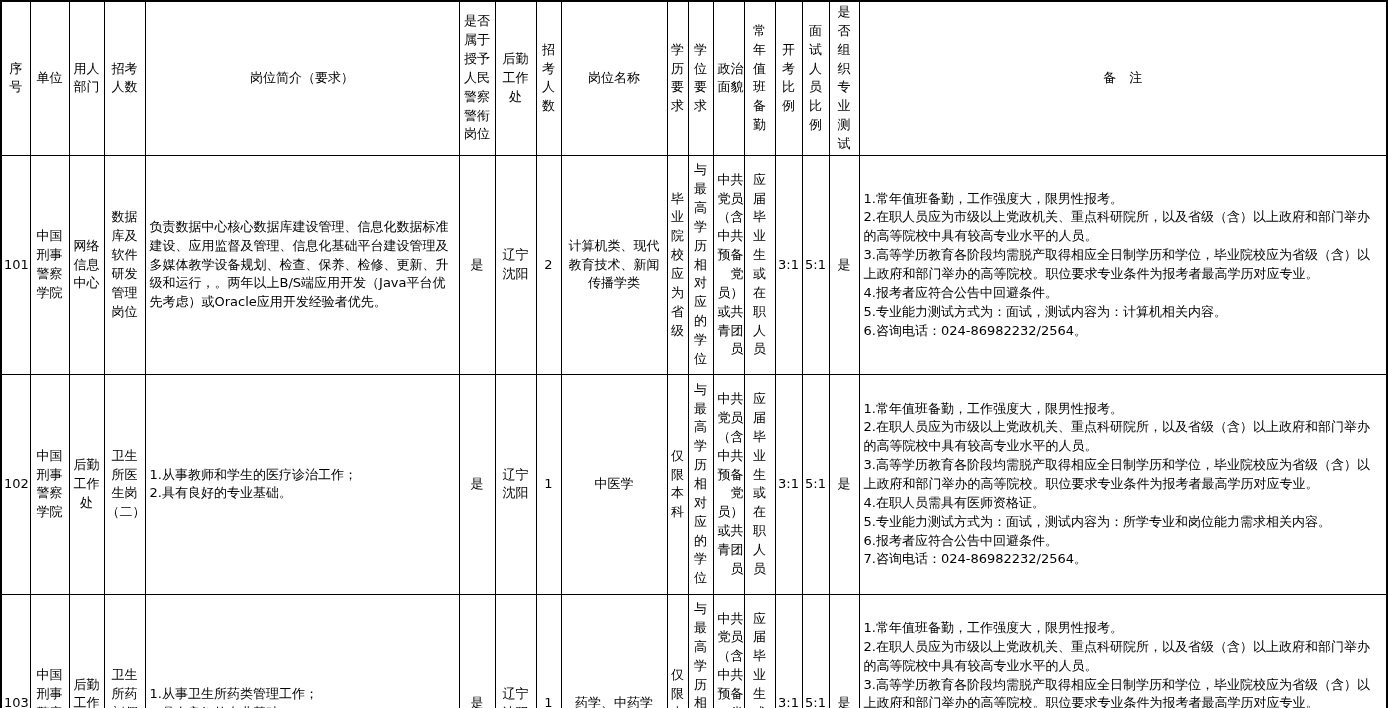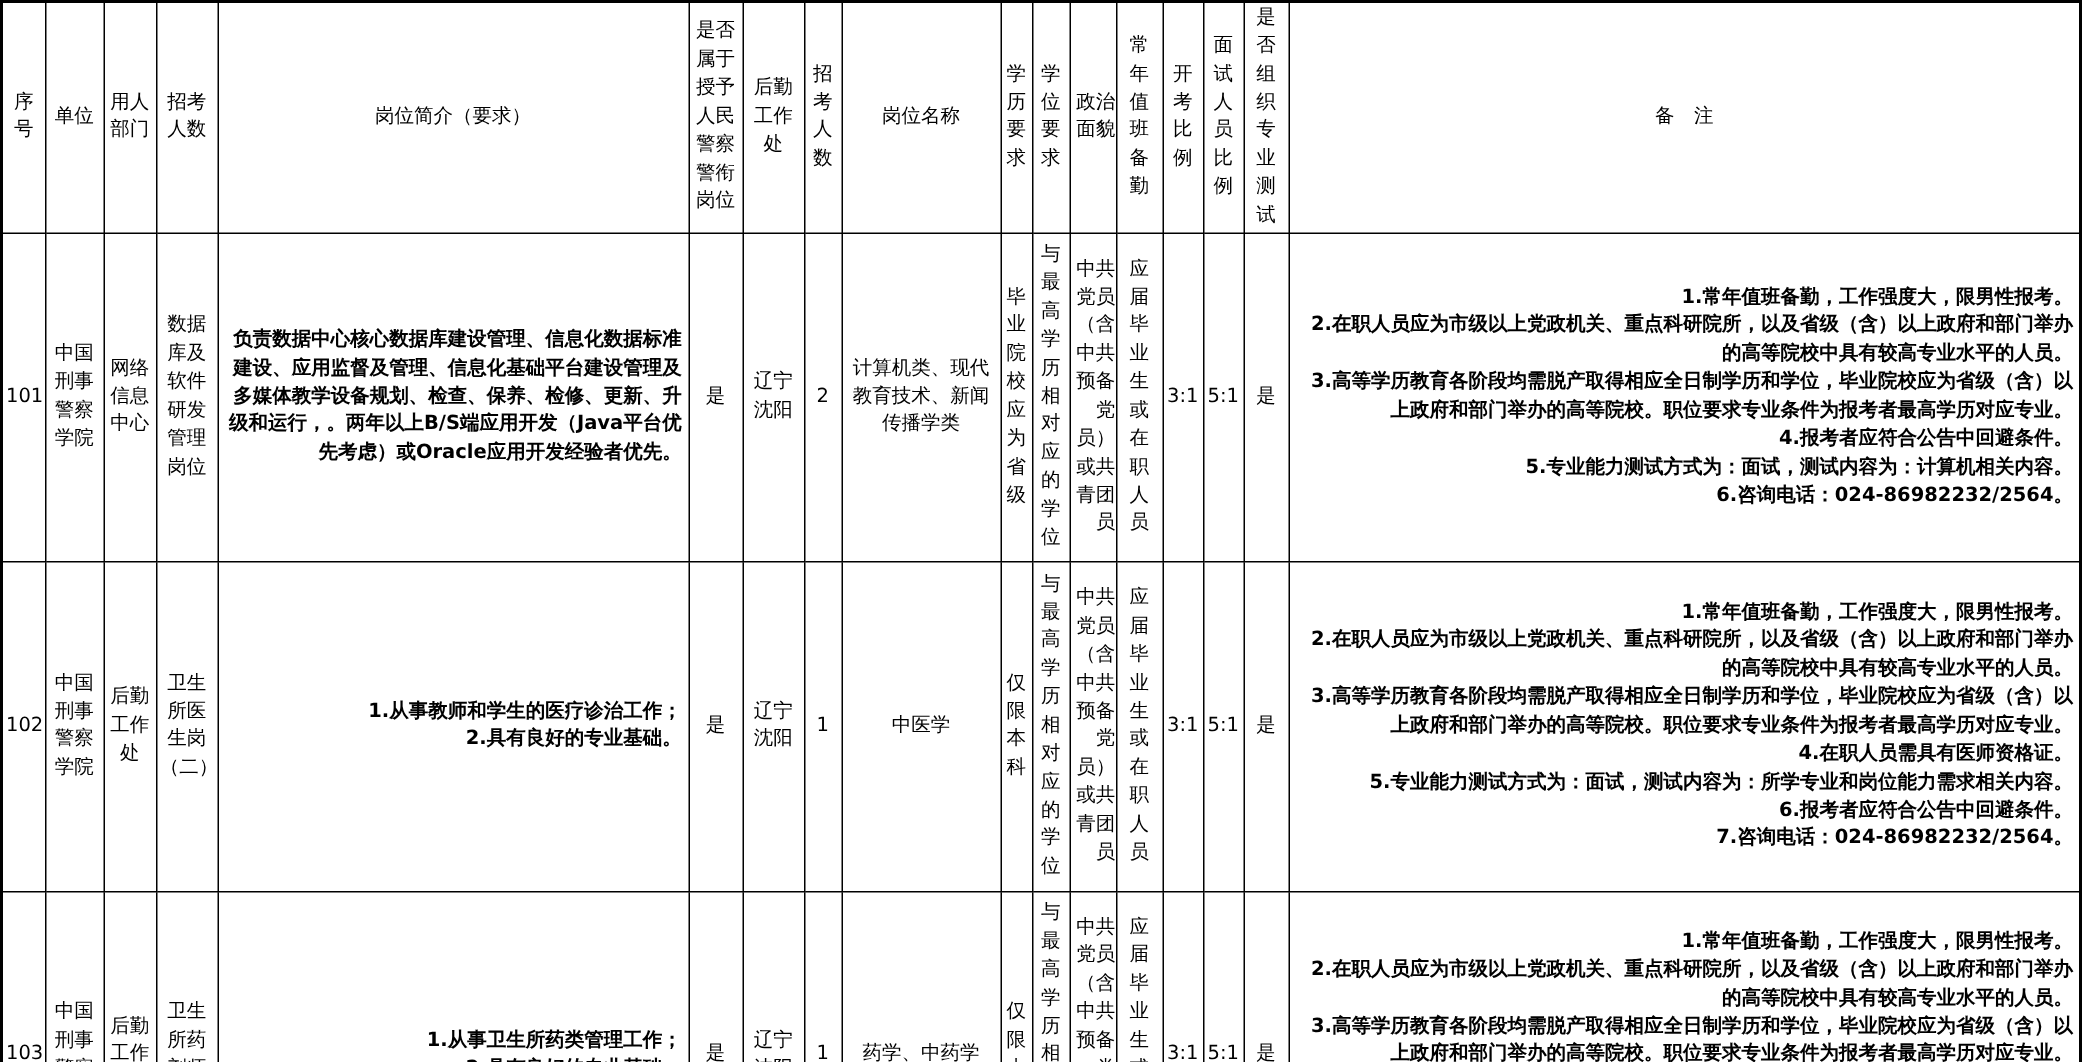--- a/index.html
+++ b/index.html
@@ -2,21 +2,21 @@
 <html><head>
 <meta charset="utf-8">
 <style>
   html,body{margin:0;padding:0;background:#fff;}
   body{font-family:"DejaVu Sans",sans-serif;color:#000;}
   table{border-collapse:collapse;table-layout:fixed;width:1388px;background:#fff;}
   td,th{border:1px solid #000;font-weight:400;font-size:13px;line-height:1.45;
         vertical-align:middle;text-align:center;padding:1px 2px;
         word-break:break-all;white-space:pre-line;overflow:hidden;}
   table{border:2px solid #000;}
-  .left{text-align:right;padding:2px 4px;font-weight:bold;}
+  .left{text-align:left;padding:2px 4px;}
   .pol{padding:15px 0;text-align:right;}
   .ident{padding:1px 7px;}
   .test{padding:1px 4px;margin-left:20px;}
   .nowrap{white-space:nowrap;word-break:keep-all;}
 </style>
 </head>
 <body>
 
 <table>
   <colgroup>

